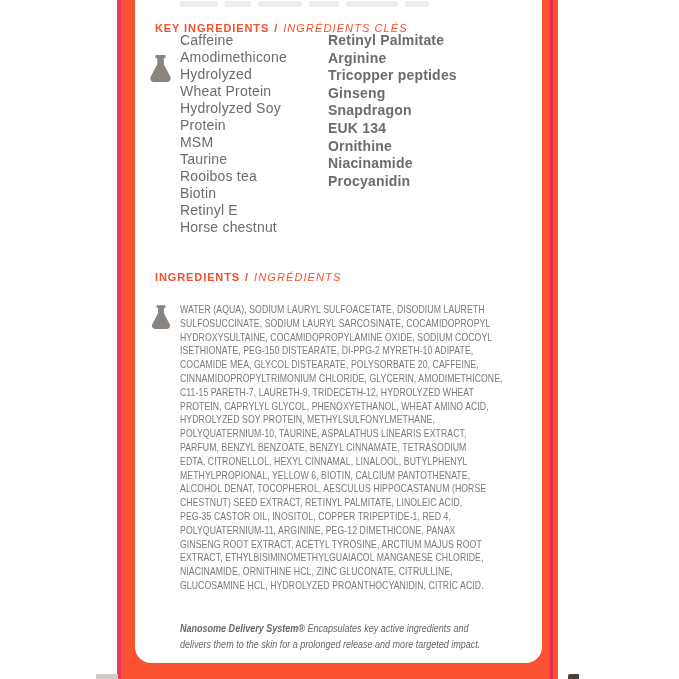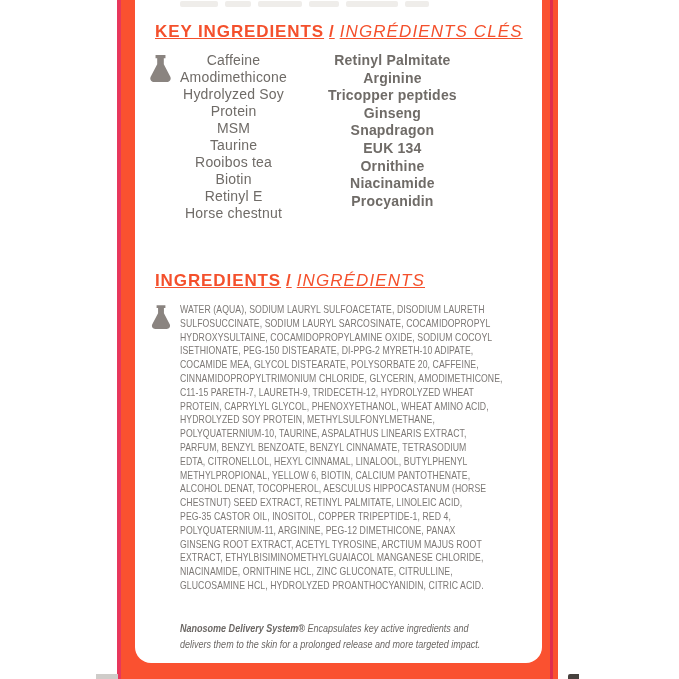--- a/index.html
+++ b/index.html
@@ -25,34 +25,34 @@
   .artifact span:nth-child(1){width:38px}
   .artifact span:nth-child(2){width:26px}
   .artifact span:nth-child(3){width:44px}
   .artifact span:nth-child(4){width:30px}
   .artifact span:nth-child(5){width:52px}
   .artifact span:nth-child(6){width:24px}
 
   
   .section-title{
     position:absolute;left:20px;color:#F4502C;
-    font-size:17px;font-weight:bold;letter-spacing:0.9px;white-space:nowrap;text-decoration:underline;
+    font-size:11px;font-weight:bold;letter-spacing:0.9px;white-space:nowrap;
   }
   .section-title .fr{font-style:italic;font-weight:normal;letter-spacing:1.1px;}
   .section-title .sep{font-weight:bold;margin:0 5px;}
   .title-key{top:22px;}
   .title-ing{top:271px;}
 
   
   .flask{position:absolute;}
   .flask-1{left:13px;top:54px;}
   .flask-2{left:15px;top:304px;}
 
   
-  .col{position:absolute;top:52px;color:#6F6B67;font-size:14px;letter-spacing:0.2px;text-align:center;}
+  .col{position:absolute;top:32px;color:#6F6B67;font-size:14px;letter-spacing:0.2px;}
   .col-left{left:45px;line-height:17px;}
   .col-right{left:193px;line-height:17.6px;font-weight:bold;}
   .col div{white-space:pre-line;}
 
   
   .ing-text{
     position:absolute;left:45px;top:303px;width:470px;
     transform:scaleX(0.79);transform-origin:0 0;
     font-size:11px;line-height:13.8px;color:#7C7875;
     white-space:pre-line;letter-spacing:0.1px;
@@ -91,20 +91,22 @@
 
   <span class="flask flask-1">
     <svg viewBox="0 0 24 30" width="25" height="31" aria-hidden="true">
       <path d="M7.2 1 h9.6 v3.2 h-1.6 v5.6 l6.3 12.1 c1.2 2.4 -0.5 5.1 -3.2 5.1 H5.7 c-2.7 0 -4.4 -2.7 -3.2 -5.1 L8.8 9.8 V4.2 H7.2 Z" fill="#8A8480"></path>
     </svg>
   </span>
 
   <div class="col col-left">
     <div>Caffeine</div>
     <div>Amodimethicone</div>
+    <div>Hydrolyzed
+Wheat Protein</div>
     <div>Hydrolyzed Soy
 Protein</div>
     <div>MSM</div>
     <div>Taurine</div>
     <div>Rooibos tea</div>
     <div>Biotin</div>
     <div>Retinyl E</div>
     <div>Horse chestnut</div>
   </div>
   <div class="col col-right">

